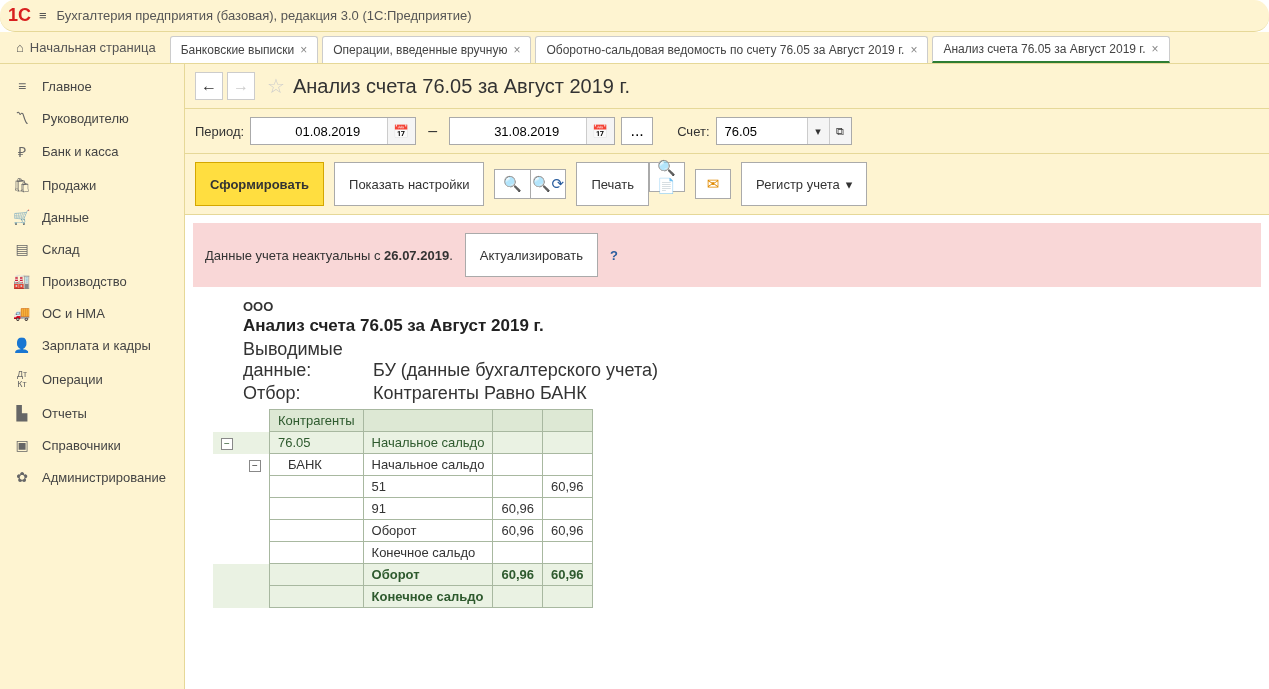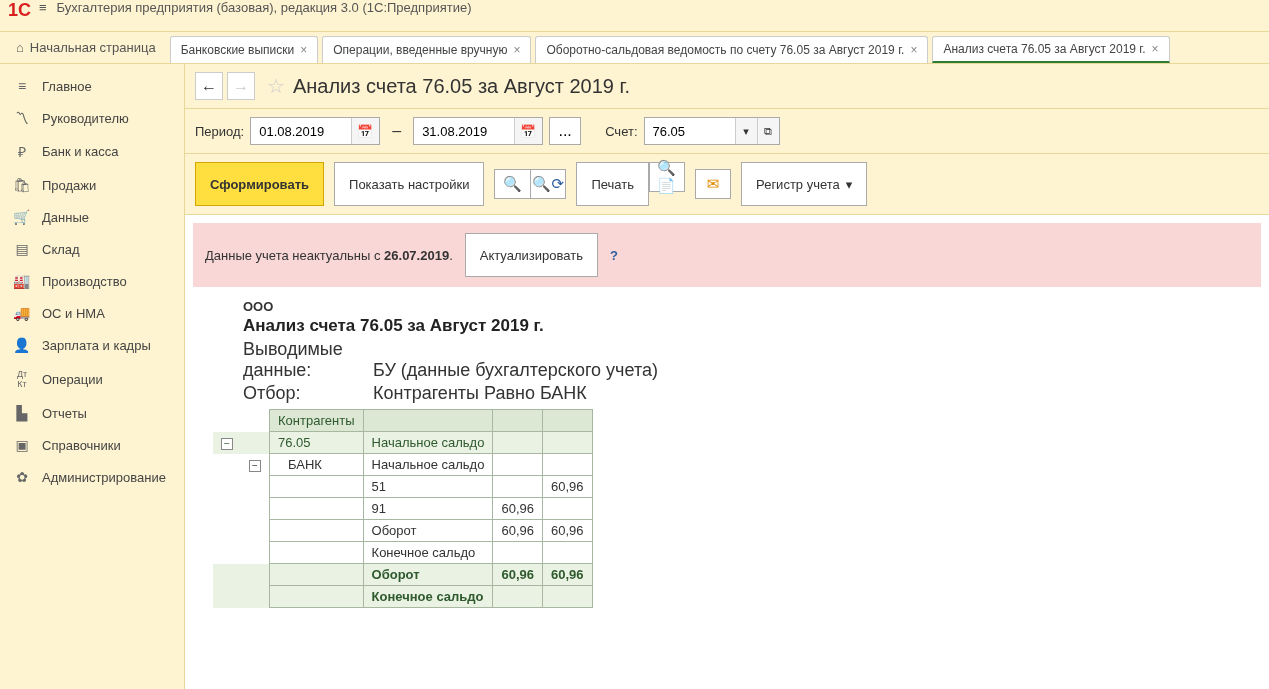--- a/index.html
+++ b/index.html
@@ -1,19 +1,19 @@
 <!DOCTYPE html>
 <html><head>
 <meta charset="utf-8">
 <style>
 * { box-sizing: border-box; margin: 0; padding: 0; }
 body { font-family: Arial, sans-serif; font-size: 13px; color: #333; background: #fff; width: 1269px; height: 689px; overflow: hidden; }
 
 
-.titlebar { background: #fef4d1; height: 32px; display: flex; align-items: flex-start; padding: 0 8px; border-bottom: 1px solid #e6d898; }
+.titlebar { background: #fef4d1; height: 32px; display: flex; align-items: center; padding: 0 8px; border-bottom: 1px solid #e6d898; border-radius: 15px; }
 .logo-1c { color: #d8201f; font-weight: bold; font-size: 18px; margin-right: 8px; }
 .hamburger { color: #555; margin-right: 10px; cursor: pointer; }
 .app-title { color: #555; font-size: 13px; }
 
 
 .tabsbar { background: #fef4d1; height: 32px; display: flex; align-items: stretch; border-bottom: 1px solid #e6d898; padding-left: 4px; }
 .home-tab { display: flex; align-items: center; padding: 0 12px; color: #555; cursor: pointer; }
 .tab { display: flex; align-items: center; padding: 7px 10px; border: 1px solid #ccc; border-bottom: none; background: #fff; margin: 4px 2px 0 2px; cursor: pointer; font-size: 12px; color: #444; border-radius: 3px 3px 0 0; white-space: nowrap; }
 .tab.active { border-bottom: 2px solid #2e7d32; }
 .tab .close { margin-left: 6px; color: #888; font-size: 12px; }
@@ -29,21 +29,21 @@
 
 .page-header { background: #fef4d1; padding: 8px 10px; display: flex; align-items: center; border-bottom: 1px solid #e6d898; }
 .nav-btn { width: 28px; height: 28px; border: 1px solid #ccc; background: #fff; margin-right: 4px; cursor: pointer; display: flex; align-items: center; justify-content: center; font-size: 16px; color: #333; }
 .nav-btn.disabled { color: #ccc; }
 .star { margin: 0 8px; color: #ccc; font-size: 20px; }
 .page-title { font-size: 20px; color: #333; }
 
 
 .params { background: #fef4d1; padding: 8px 10px; display: flex; align-items: center; gap: 6px; border-bottom: 1px solid #e6d898; }
 .label { color: #333; }
-.date-input { display: flex; align-items: center; border: 1px solid #aaa; background: #fff; height: 28px; }
+.date-input { display: flex; align-items: center; border: 1px solid #aaa; background: #fff; height: 28px; padding-left: 36px; }
 .date-input input { border: none; padding: 0 8px; width: 100px; font-size: 13px; outline: none; }
 .date-input .cal-btn { width: 28px; height: 100%; border-left: 1px solid #ccc; background: #f5f5f5; cursor: pointer; display: flex; align-items: center; justify-content: center; }
 .dash { margin: 0 6px; font-size: 16px; }
 .dots-btn { width: 32px; height: 28px; border: 1px solid #aaa; background: #fff; cursor: pointer; font-size: 16px; }
 .acct-input { display: flex; align-items: center; border: 1px solid #aaa; background: #fff; height: 28px; }
 .acct-input input { border: none; padding: 0 8px; width: 90px; font-size: 13px; outline: none; }
 .acct-input .dd-btn, .acct-input .ext-btn { width: 22px; height: 100%; border-left: 1px solid #ccc; background: #f5f5f5; cursor: pointer; display: flex; align-items: center; justify-content: center; font-size: 11px; }
 
 
 .toolbar { background: #fef4d1; padding: 8px 10px; display: flex; align-items: center; gap: 10px; border-bottom: 1px solid #e6d898; }

